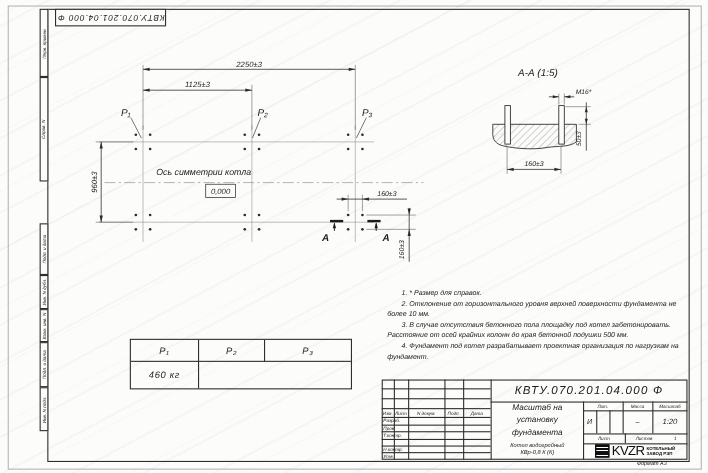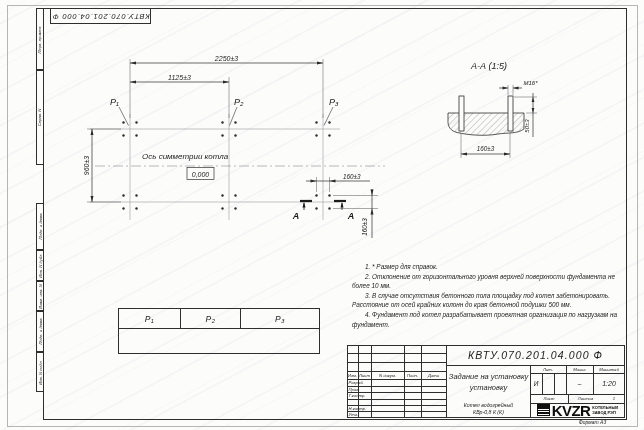--- a/index.html
+++ b/index.html
@@ -36,21 +36,21 @@
   .c42{font-size:4.2px;} .c65{font-size:6.5px;} .c7{font-size:7px;}
   .left-align{justify-content:flex-start;padding-left:1.5px;box-sizing:border-box;}
   .docnum{font-size:10.5px;letter-spacing:1.1px;white-space:nowrap;}
   .titlecell{font-size:7.5px;line-height:1.45;text-align:center;}
   .prodcell{flex-direction:column;line-height:1.3;font-size:5.2px;text-align:center;}
   .listovcell{justify-content:space-around;}
   .logocell{gap:2px;}
   .logomark{width:11px;height:10px;background:#101010;
             background-image:repeating-linear-gradient(180deg,#101010 0 1.6px,#fdfdfd 1.6px 2.4px);
             border:1px solid #101010;}
-  .logotext{font-style:normal;font-weight:bold;font-size:15px;letter-spacing:-0.6px;color:#0d0d0d;}
+  .logotext{font-style:normal;font-weight:normal;font-size:12px;letter-spacing:-0.6px;color:#0d0d0d;}
   .orgtext{display:flex;flex-direction:column;font-style:normal;font-weight:bold;font-size:4px;line-height:1.25;color:#0d0d0d;}
   .format{position:absolute;left:560px;top:419px;width:65px;text-align:center;font-size:5px;font-style:italic;color:#222;}
 </style>
 </head>
 <body>
 
 <div class="sheet">
   <div class="wm"></div>
   <div class="outer-border"></div>
   <div class="frame"></div>
@@ -229,20 +229,21 @@
     <p>1. * Размер для справок.</p>
     <p>2. Отклонение от горизонтального уровня верхней поверхности фундамента не более 10 мм.</p>
     <p>3. В случае отсутствия бетонного пола площадку под котел забетонировать. Расстояние от осей крайних колонн до края бетонной подушки 500 мм.</p>
     <p>4. Фундамент под котел разрабатывает проектная организация по нагрузкам на фундамент.</p>
   </div>
 
   <div class="ltable">
     <div>P₁</div>
     <div>P₂</div>
     <div>P₃</div>
+    <div>460 кг</div>
   </div>
 
   <div class="tb-outer"></div>
 
   <div class="vl" style="left:358px;top:345px;height:73px;"></div>
   <div class="vl" style="left:371px;top:345px;height:73px;"></div>
   <div class="vl" style="left:404px;top:345px;height:73px;"></div>
   <div class="vl" style="left:421px;top:345px;height:73px;"></div>
   <div class="vl" style="left:446px;top:345px;height:73px;"></div>
   <div class="vl" style="left:530px;top:365px;height:53px;"></div>
@@ -270,21 +271,21 @@
   <div class="cell c42" style="left:347px;top:371px;width:11px;height:8px;">Изм.</div>
   <div class="cell c42" style="left:358px;top:371px;width:13px;height:8px;">Лист</div>
   <div class="cell c42" style="left:371px;top:371px;width:33px;height:8px;">N докум.</div>
   <div class="cell c42" style="left:404px;top:371px;width:17px;height:8px;">Подп.</div>
   <div class="cell c42" style="left:421px;top:371px;width:25px;height:8px;">Дата</div>
   <div class="cell c42 left-align" style="left:347px;top:379px;width:24px;height:7px;">Разраб.</div>
   <div class="cell c42 left-align" style="left:347px;top:386px;width:24px;height:6px;">Пров.</div>
   <div class="cell c42 left-align" style="left:347px;top:392px;width:24px;height:7px;">Т.контр.</div>
   <div class="cell c42 left-align" style="left:347px;top:405px;width:24px;height:6px;">Н.контр.</div>
   <div class="cell c42 left-align" style="left:347px;top:411px;width:24px;height:7px;">Утв.</div>
-  <div class="cell titlecell" style="left:447px;top:366px;width:83px;height:33px;">Задание на установку установку</div>
+  <div class="cell titlecell" style="left:447px;top:366px;width:83px;height:33px;">Масштаб на установку фундамента</div>
   <div class="cell prodcell" style="left:447px;top:400px;width:83px;height:17px;">
     <span>Котел водогрейный</span>
     <span>КВр-0,8 К (К)</span>
   </div>
   <div class="cell c42" style="left:530px;top:365px;width:36px;height:8px;">Лит.</div>
   <div class="cell c42" style="left:566px;top:365px;width:27px;height:8px;">Масса</div>
   <div class="cell c42" style="left:593px;top:365px;width:32px;height:8px;">Масштаб</div>
   <div class="cell c65" style="left:530px;top:373px;width:12px;height:21px;">И</div>
   <div class="cell c65" style="left:566px;top:373px;width:27px;height:21px;">–</div>
   <div class="cell c7" style="left:593px;top:373px;width:32px;height:21px;">1:20</div>

